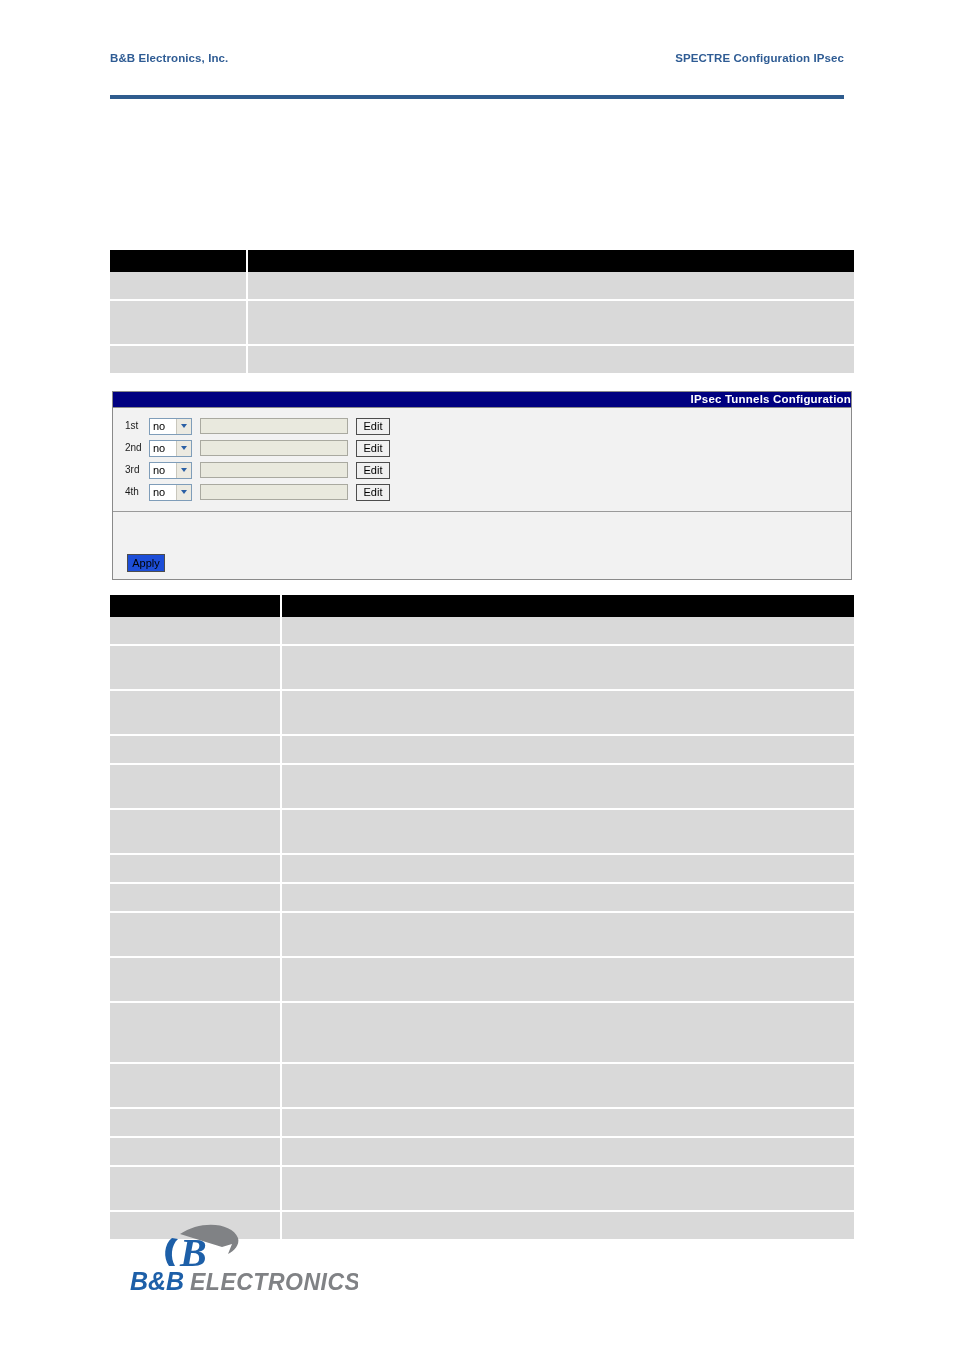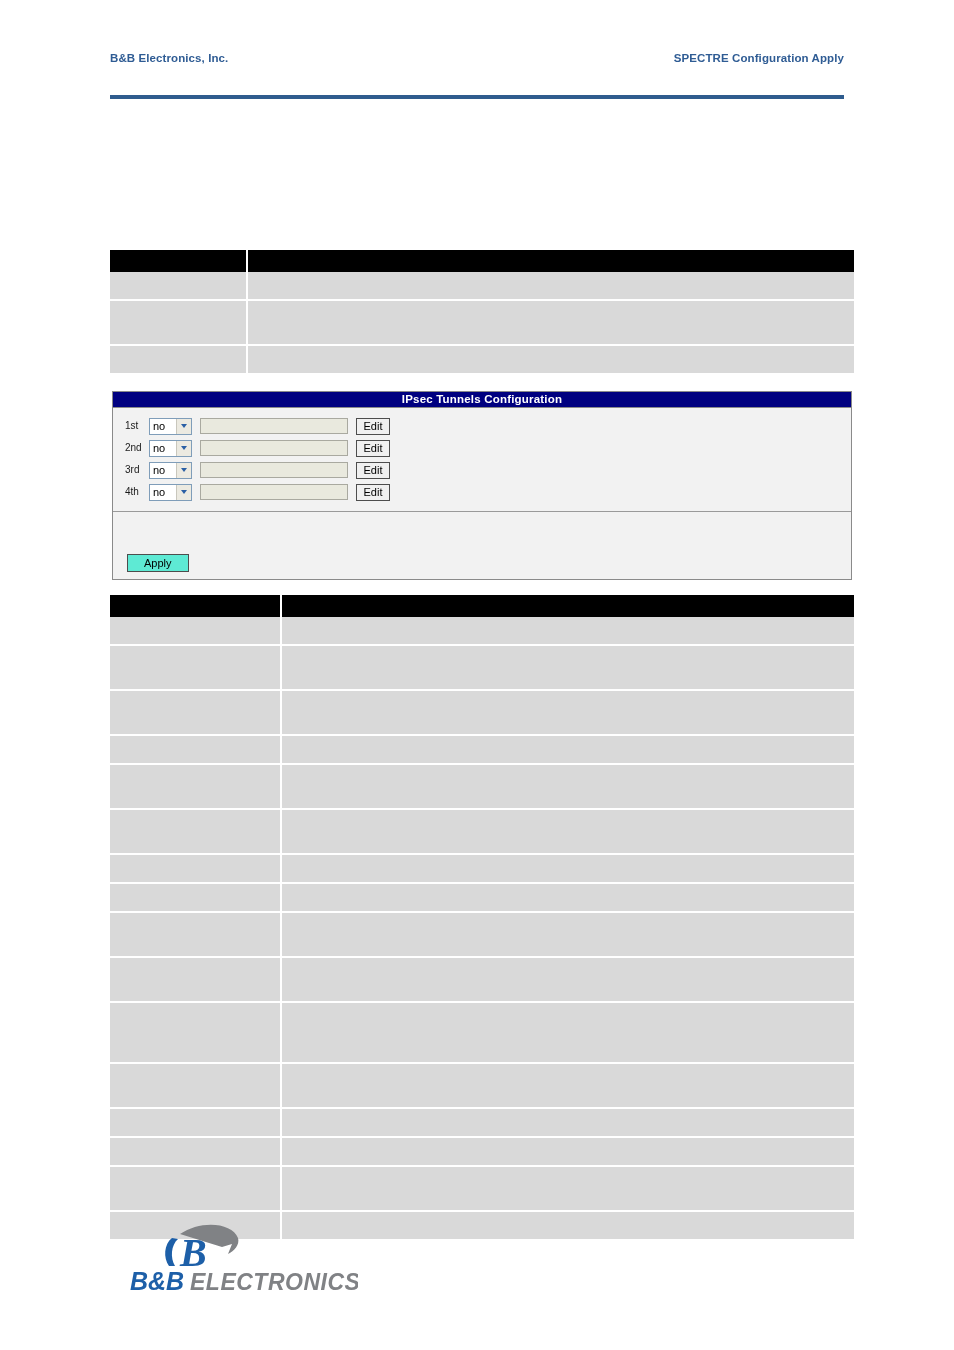--- a/index.html
+++ b/index.html
@@ -111,21 +111,21 @@
     width: 740px;
     background: #f2f2f2;
     border: 1px solid #8a8a8a;
     box-sizing: border-box;
   }
   .cfg-title {
     background: #000080;
     color: #ffffff;
     font-size: 11.5px;
     font-weight: bold;
-    text-align: center;
+    text-align: right;
     line-height: 15px;
     height: 15px;
     letter-spacing: 0.2px;
     border-bottom: 1px solid #8a8a8a;
   }
   .cfg-body {
     padding: 7px 0 8px 12px;
     border-bottom: 1px solid #9a9a9a;
   }
   .cfg-colhead {
@@ -222,49 +222,49 @@
     font-family: "Liberation Sans", sans-serif;
   }
 
   .cfg-footer {
     padding: 6px 0 7px 14px;
   }
   .btn-apply {
     display: inline-block;
     min-width: 38px;
     height: 18px;
-    background: #5eead4;
+    background: #1d4ed8;
     border: 1px solid #4d4d4d;
     box-sizing: border-box;
     font-size: 11px;
     color: #000000;
     line-height: 16px;
     text-align: center;
-    padding: 0 16px;
+    padding: 0 4px;
     margin-top: 36px;
   }
 
   
   .logo {
     position: absolute;
     left: 128px;
     top: 1218px;
     width: 230px;
     height: 76px;
   }
   .logo svg { display: block; }
 </style>
 </head>
 <body>
 
 <div class="page">
 
   <div class="doc-header">
     <span class="hdr-text">B&amp;B Electronics, Inc.</span>
-    <span class="hdr-text">SPECTRE Configuration Apply</span>
+    <span class="hdr-text">SPECTRE Configuration IPsec</span>
   </div>
   <div class="header-rule"></div>
 
   <table class="spec-table" id="table-one">
     <colgroup>
         <col class="c1">
         <col class="c2">
       </colgroup>
     <thead>
       <tr>

